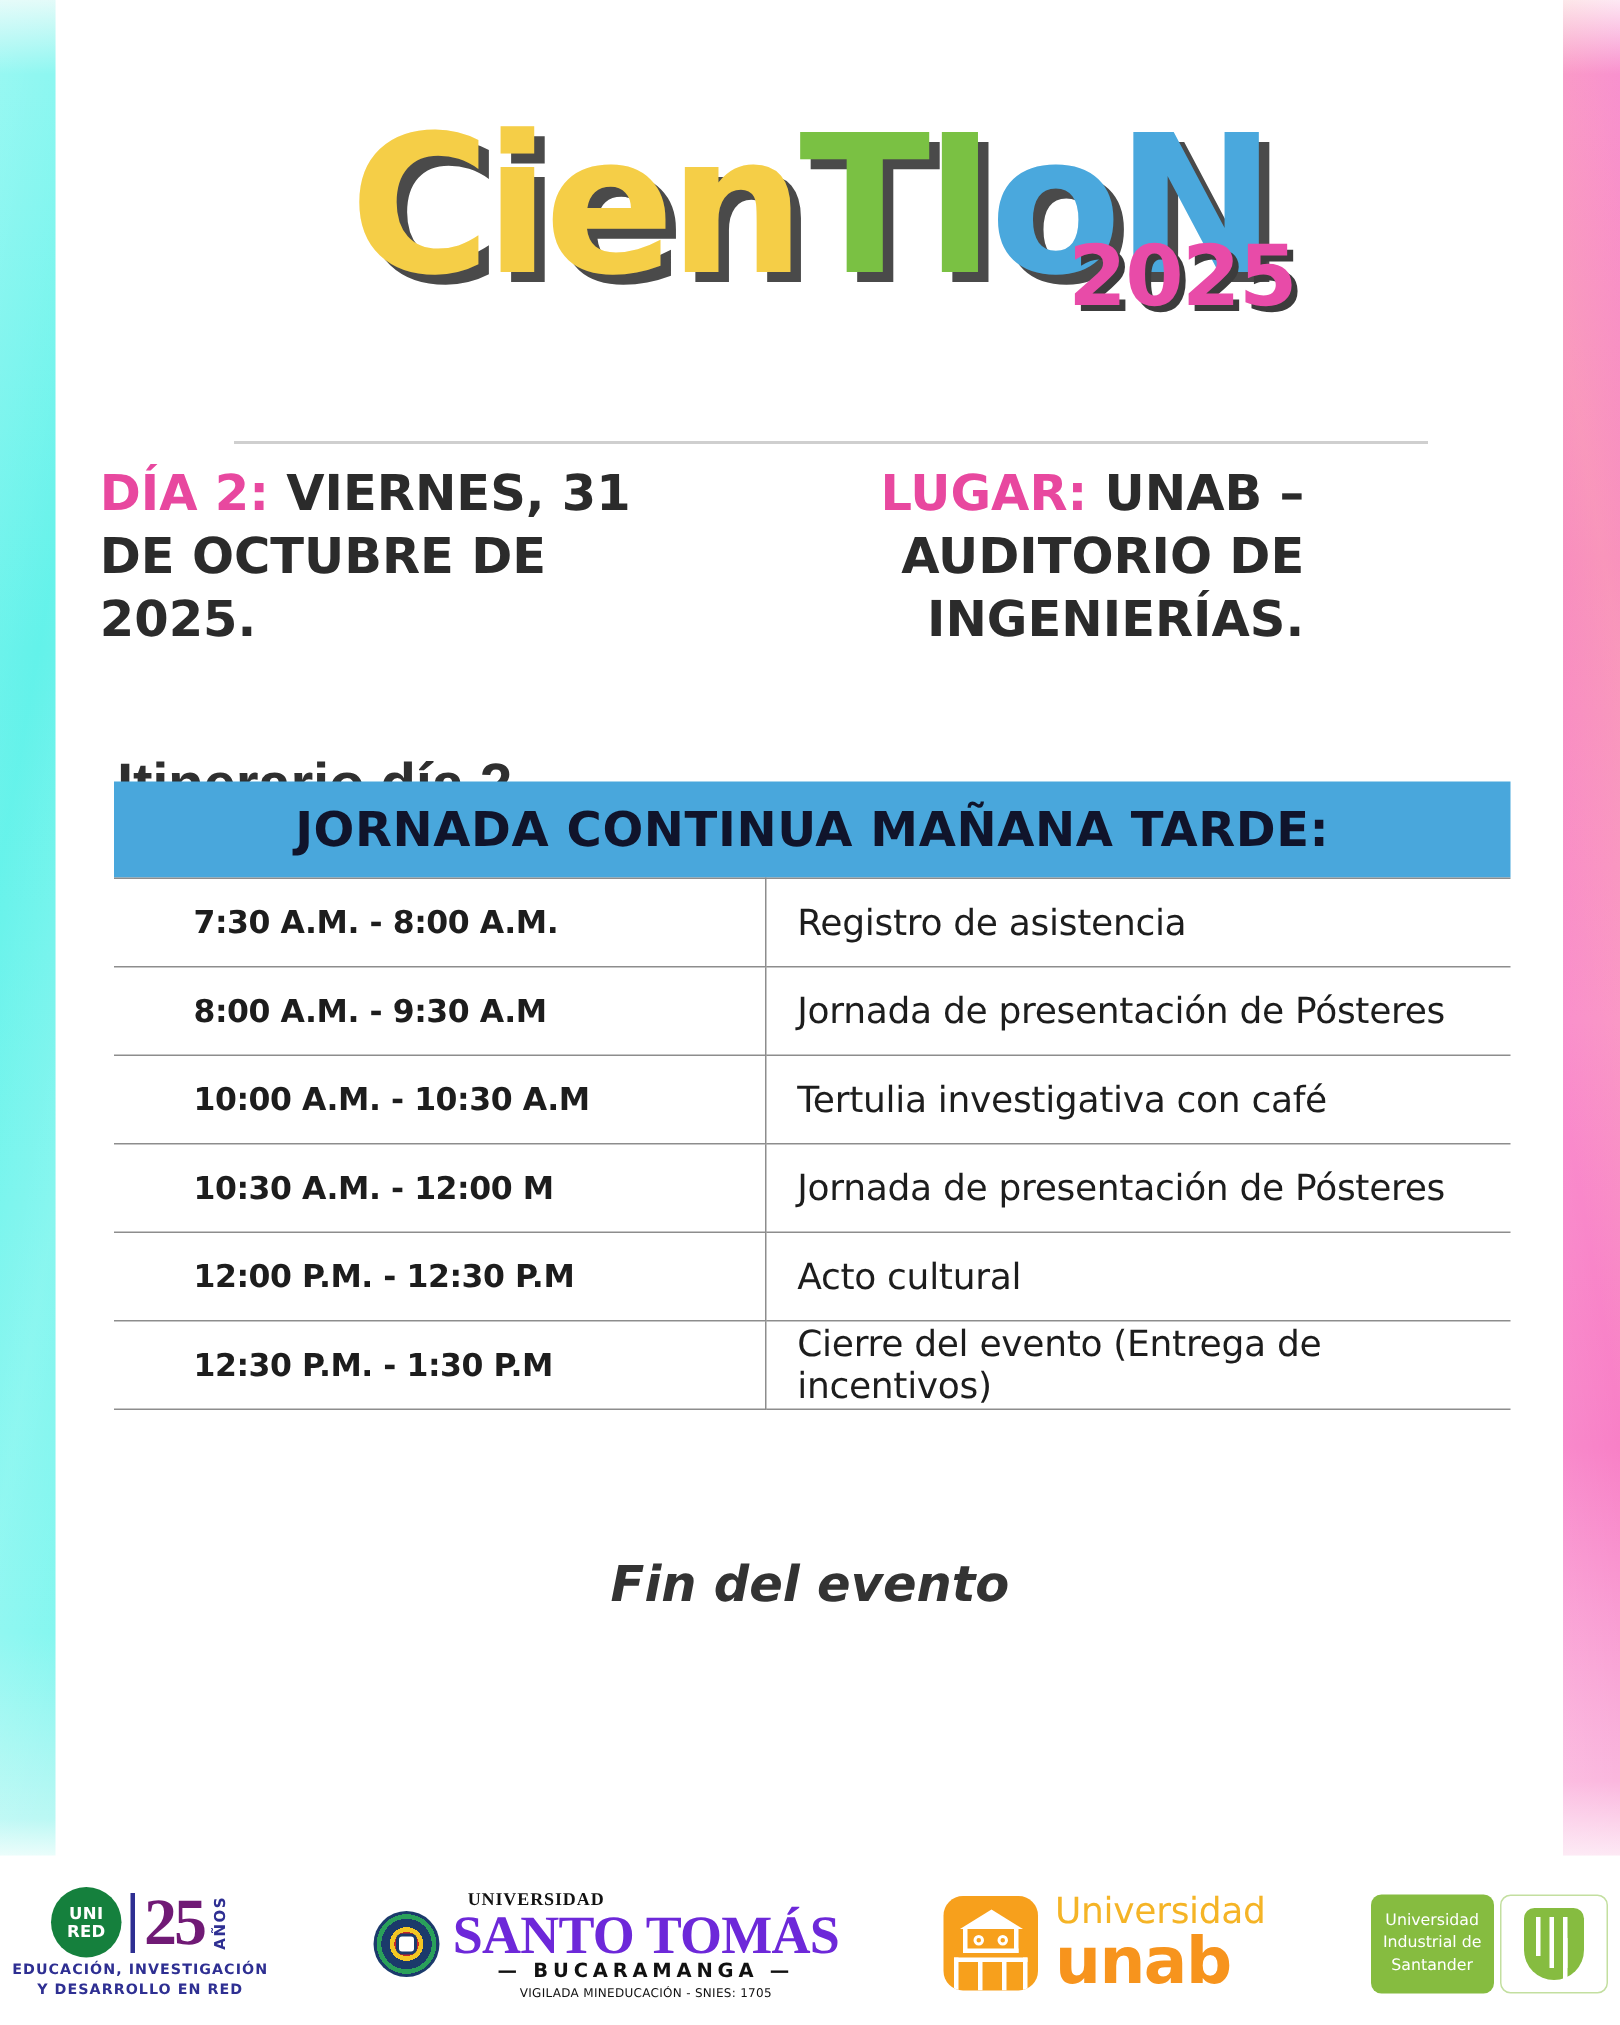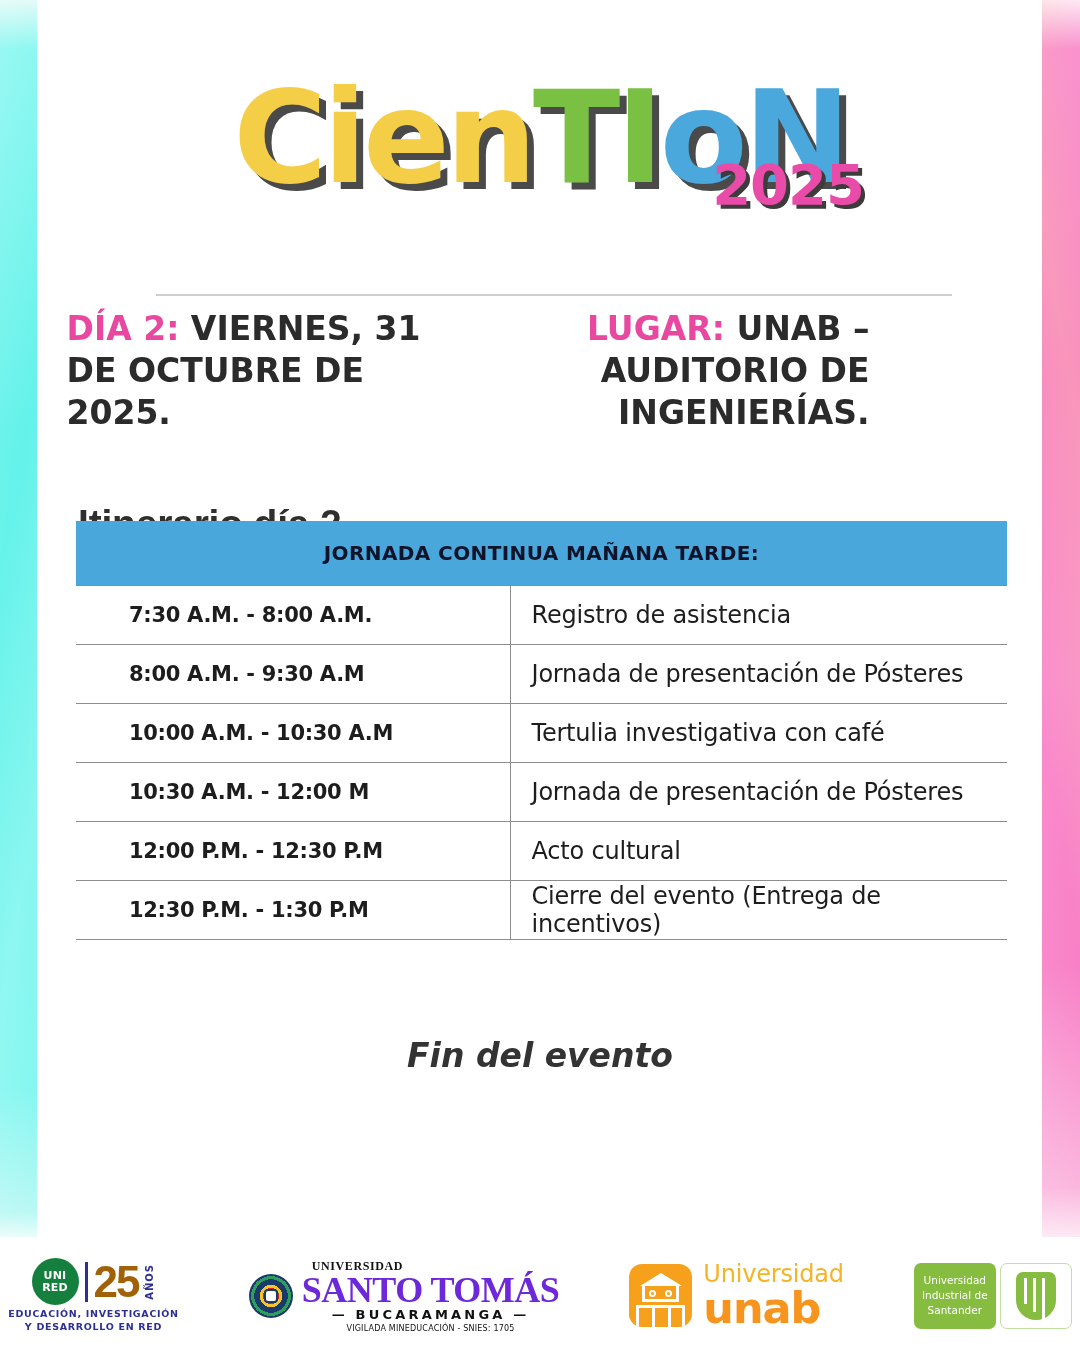--- a/index.html
+++ b/index.html
@@ -103,21 +103,21 @@
     position:absolute;
     left:76px; top:521px;
     width:931px;
     border-collapse:collapse;
   }
   .schedule .hdr-cell {
     background:#49a7dc;
     color:#10142b;
     font-family:"DejaVu Sans", sans-serif;
     font-weight:bold;
-    font-size:20px;
+    font-size:32px;
     letter-spacing:.4px;
     text-align:center;
     height:64px;
     vertical-align:middle;
   }
   .schedule td {
     border-bottom:1px solid #8d8d8d;
     height:59px;
     vertical-align:middle;
     color:#1d1d1d;
@@ -170,22 +170,22 @@
     background:#15803d;
     display:flex; flex-direction:column;
     align-items:center; justify-content:center;
     color:#ffffff;
     font-family:"DejaVu Sans", sans-serif;
     font-weight:bold; font-size:11px; line-height:1.02;
     letter-spacing:.2px;
   }
   .unired-bar { width:3px; height:40px; background:#2e2f92; }
   .unired-25 {
-    color:#a16207;
-    font-family:Liberation Sans, sans-serif;
+    color:#701a75;
+    font-family:Liberation Serif, serif;
     font-weight:bold; font-size:44px; line-height:1;
     letter-spacing:-2px;
     text-align:center;
   }
   .unired-anos {
     color:#2e2f92;
     font-family:"DejaVu Sans", sans-serif;
     font-weight:bold; font-size:10px;
     letter-spacing:1px;
     writing-mode:vertical-rl;

